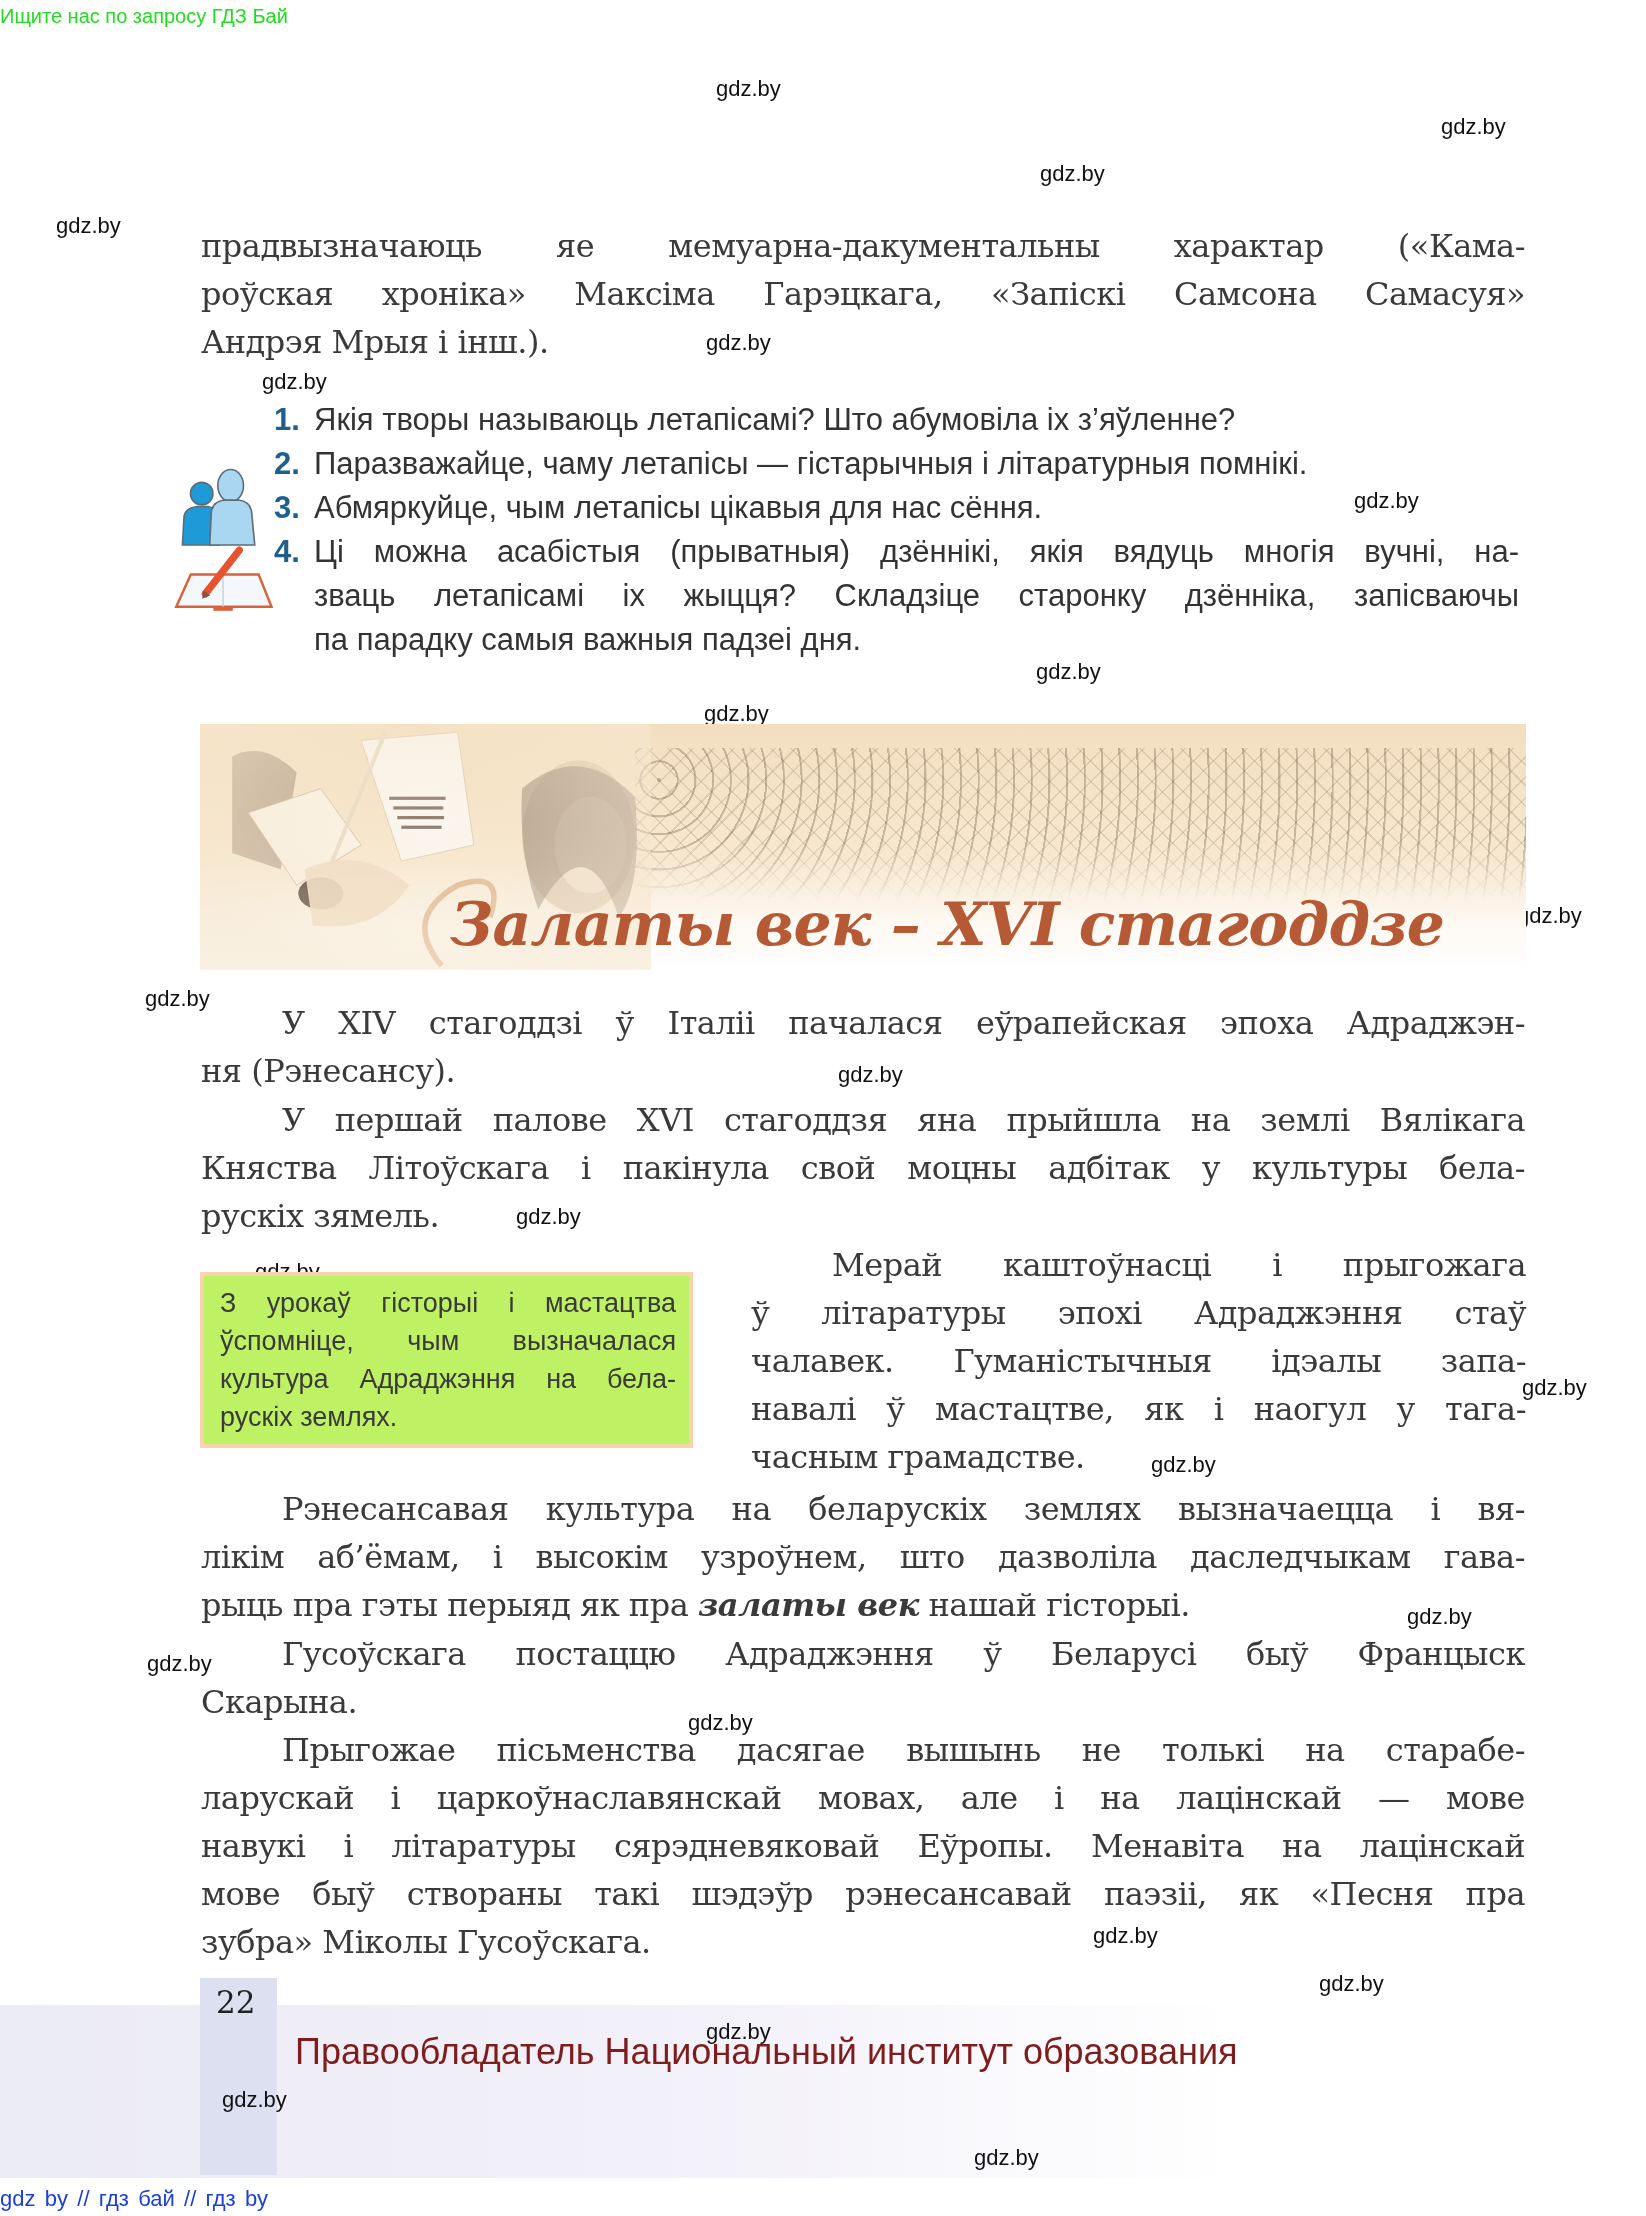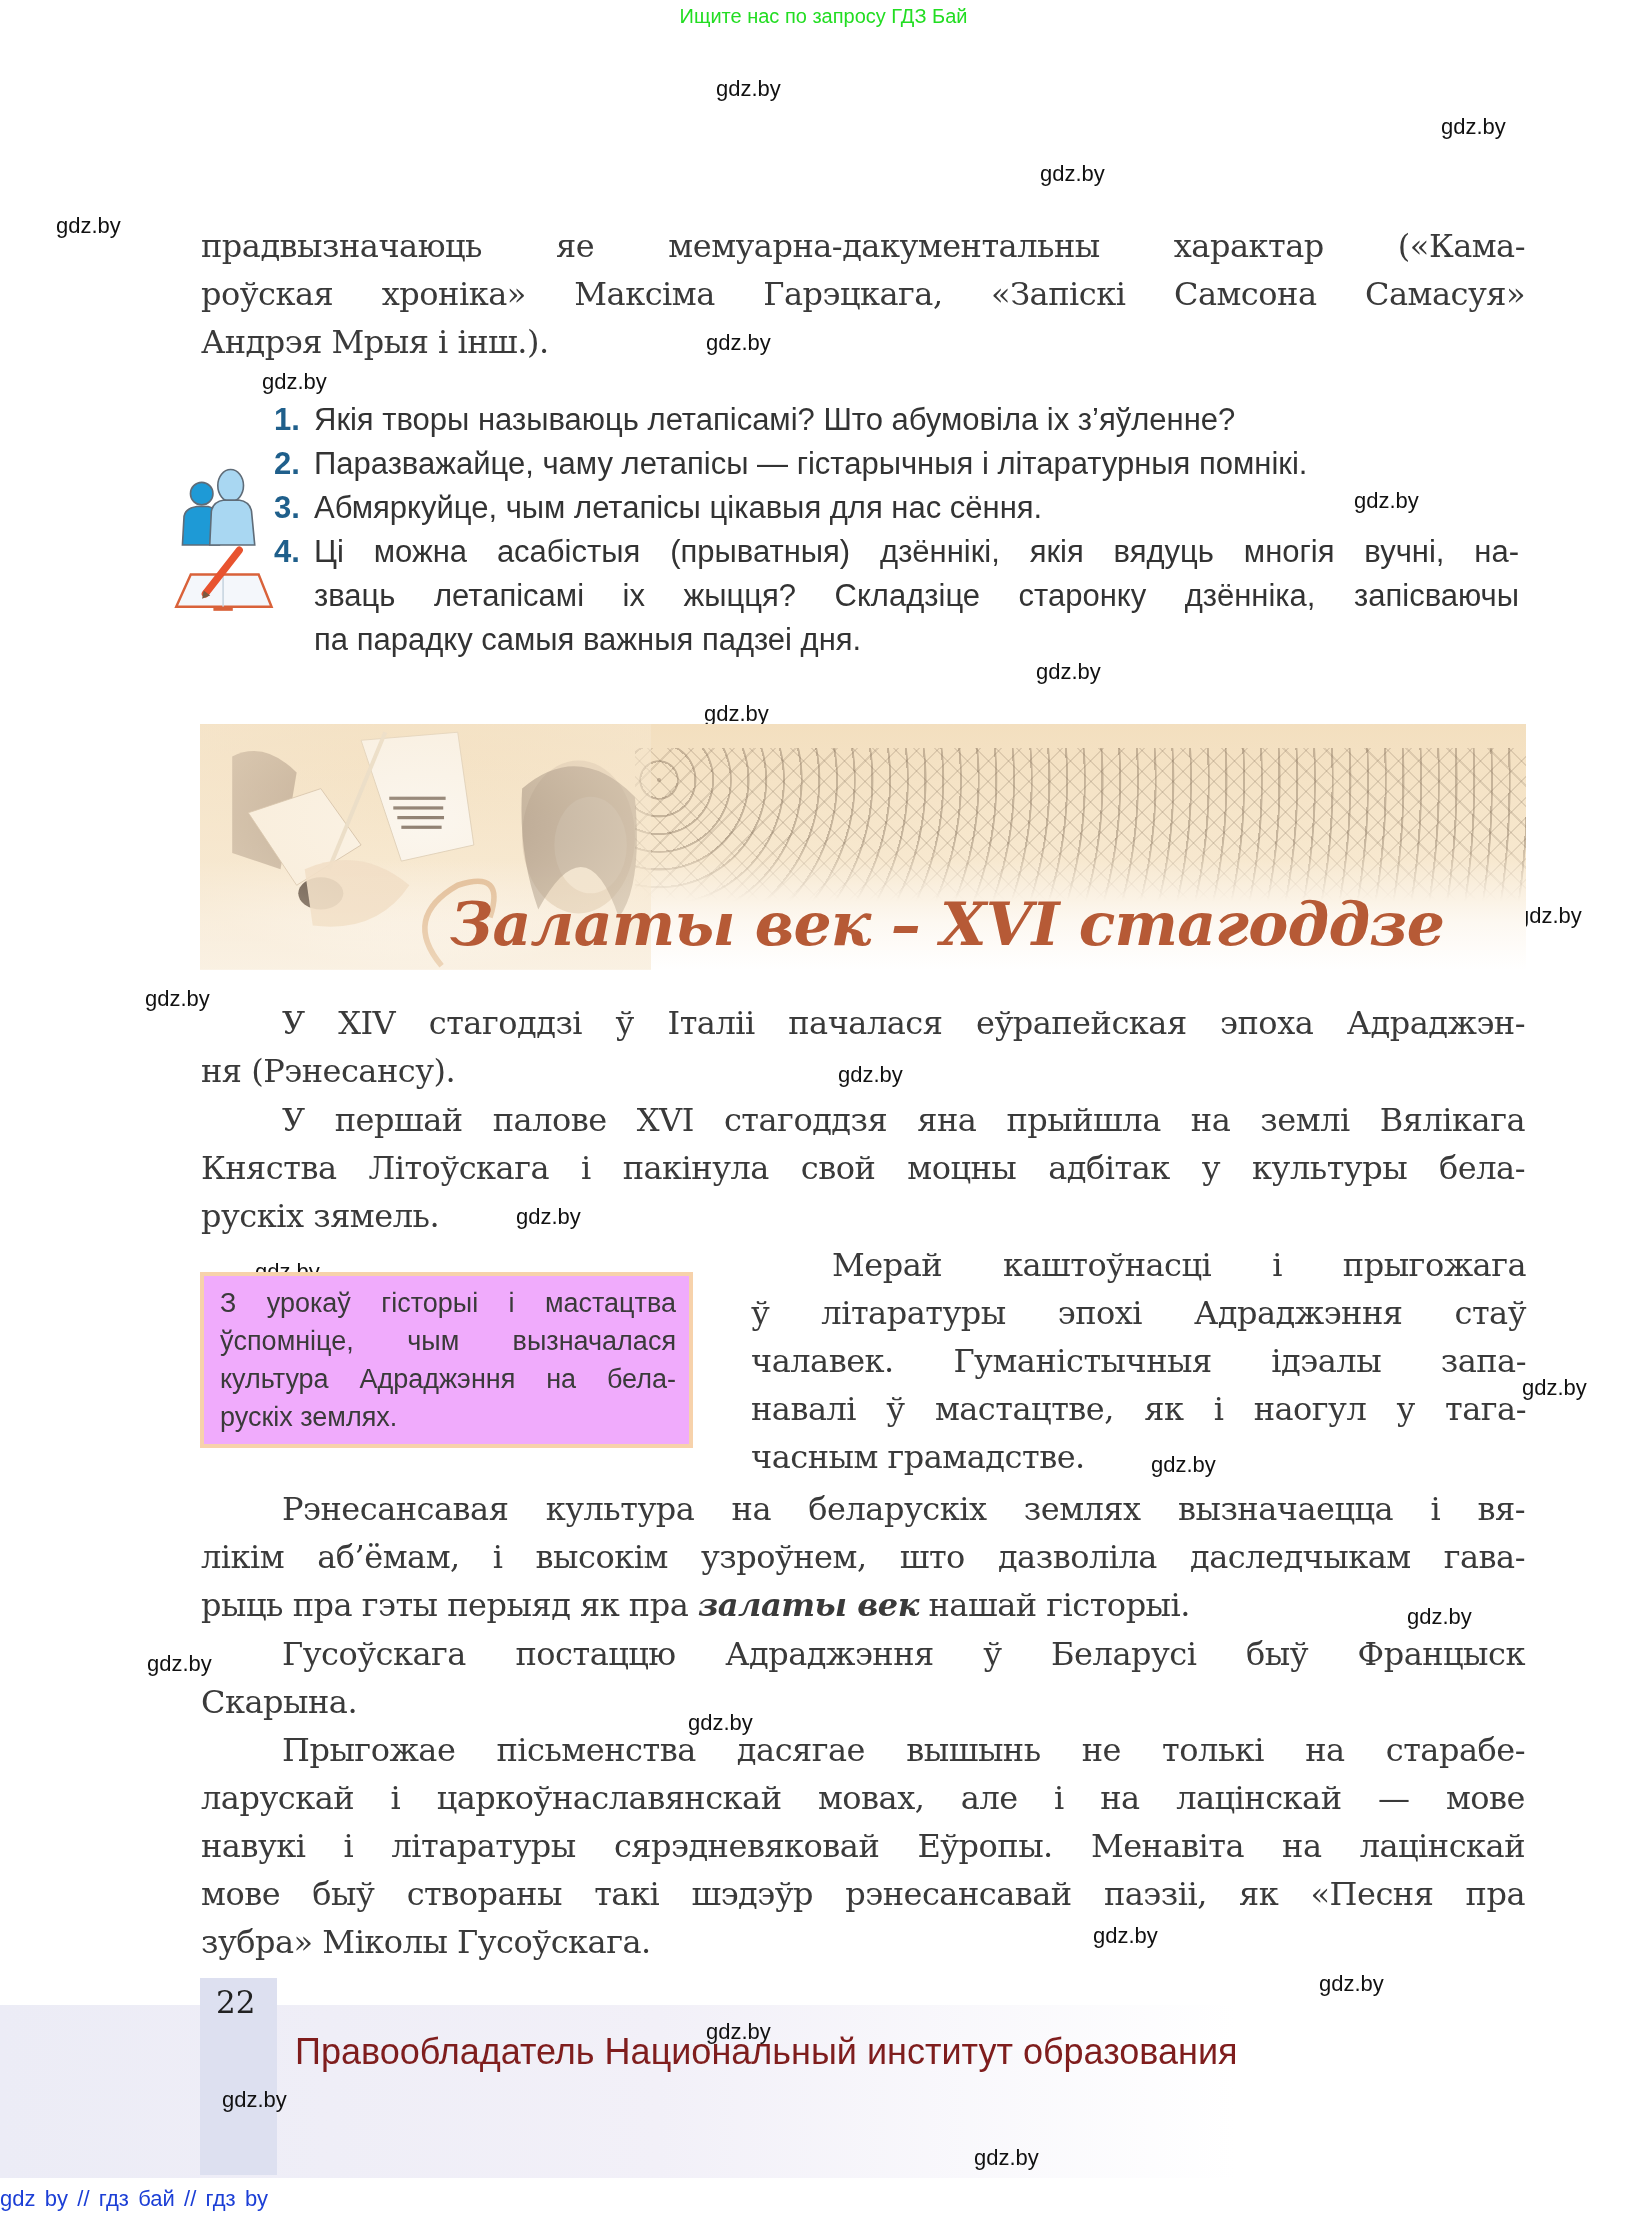--- a/index.html
+++ b/index.html
@@ -4,21 +4,21 @@
 <style>
   html, body { margin: 0; padding: 0; }
   body {
     width: 1647px; height: 2216px; position: relative; overflow: hidden;
     background: #ffffff;
     font-family: "DejaVu Serif", serif;
     color: #3a3a3a;
   }
   .abs { position: absolute; }
   .top-banner {
-    left: 0; top: 4.8px; width: 1647px; text-align: center;
+    left: 0; top: 4.8px; width: 1647px; 
     font-family: "Liberation Sans", sans-serif; font-size: 20px; color: #22dd22;
   }
   .wm {
     position: absolute; font-family: "Liberation Sans", sans-serif;
     font-size: 22px; color: #111; white-space: nowrap;
   }
   .serif-text {
     font-family: "DejaVu Serif", serif; font-size: 32px; line-height: 48px;
     color: #3a3a3a; text-align: justify; letter-spacing: -0.5px;
   }
@@ -47,21 +47,21 @@
     -webkit-mask-image: linear-gradient(180deg, #000 60%, transparent 100%);
     mask-image: linear-gradient(180deg, #000 60%, transparent 100%);
   }
   .banner-art { left: 0; top: 0; width: 451px; height: 246px; }
   .banner-title { left: 250px; top: 165px; font-family: "DejaVu Serif", serif;
     font-style: italic; font-weight: bold; font-size: 60px; color: #b65a36;
     letter-spacing: -0.8px; white-space: nowrap; }
 
   
   .side-box { left: 200px; top: 1272px; width: 493px; height: 176px;
-    background: #f0abfc; border: 4px solid #f7d2ab; box-sizing: border-box;
+    background: #bef264; border: 4px solid #f7d2ab; box-sizing: border-box;
     padding: 8px 13px 0 16px;
     font-family: "Liberation Sans", sans-serif; font-size: 27px; line-height: 38px; color: #3a3a3a; }
   .side-box .bl { display: block; text-align: justify; text-align-last: justify; }
   .side-box .bl.last { text-align-last: left; }
 
   .footer-band { left: 0; top: 2005px; width: 1647px; height: 173px;
     background: linear-gradient(90deg, #ececf6 0%, #f2f0f8 40%, #ffffff 75%); }
   .page-num-tab { left: 200px; top: 1978px; width: 77px; height: 197px; background: #dde0f0; }
   .page-num { left: 216px; top: 1984px; font-family: "DejaVu Serif", serif; font-size: 31px; color: #222; }
   .copyright { left: 295px; top: 2031px; font-family: "Liberation Sans", sans-serif;

